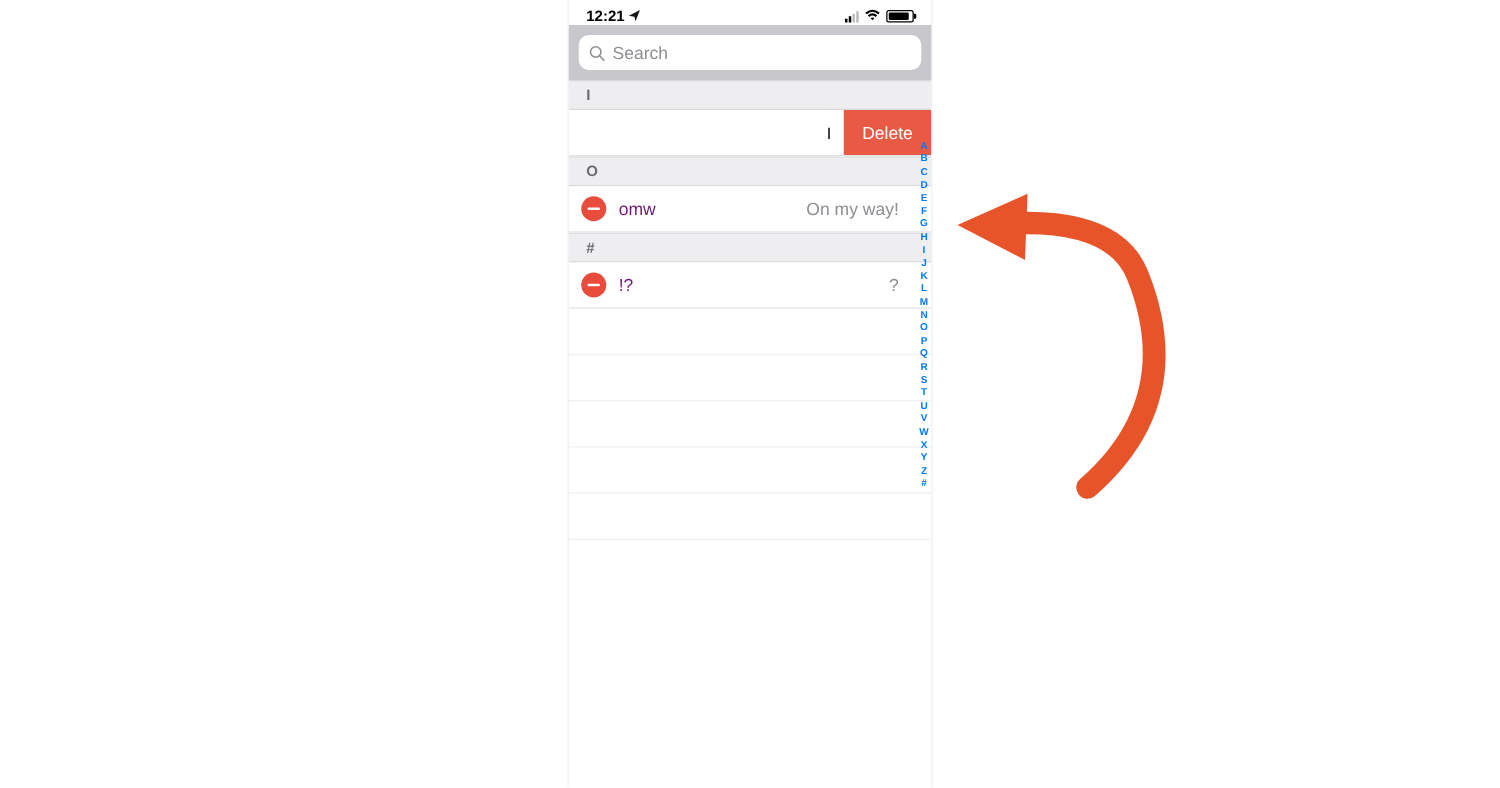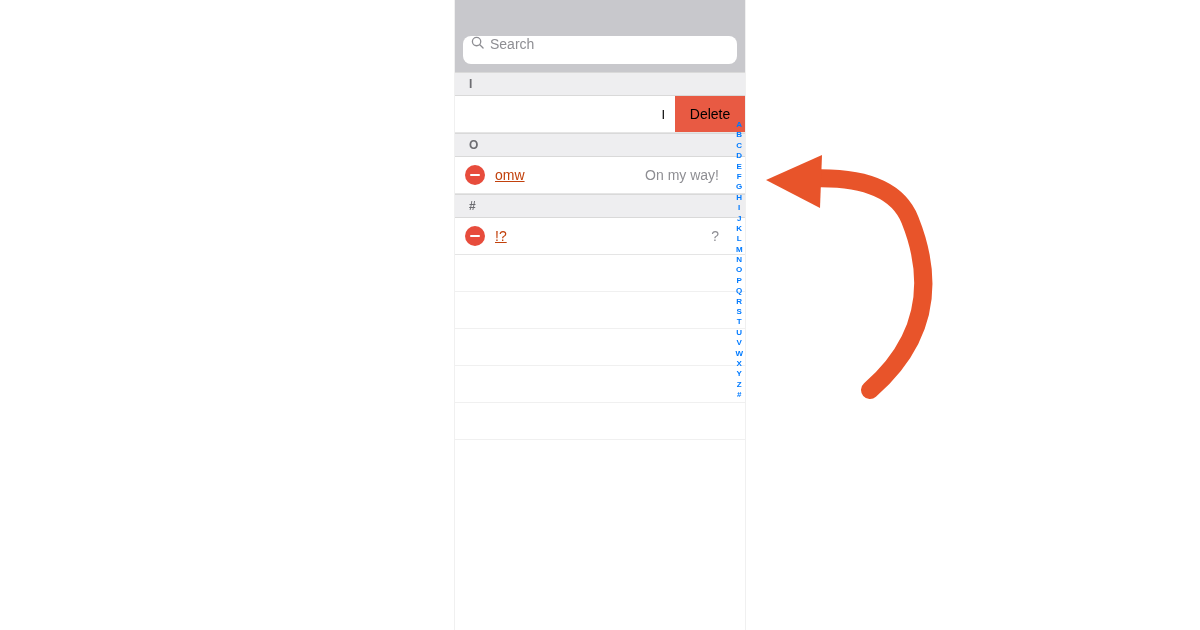--- a/index.html
+++ b/index.html
@@ -63,25 +63,25 @@
   
   .search-wrap {
     background:#c8c8cc;
     padding:8px 8px;
   }
   .search {
     background:#fff;
     border-radius:8px;
     height:28px;
     display:flex;
+    align-items:center;
     padding:0 8px;
     gap:6px;
     color:#8e8e93;
     font-size:14px;
-    margin-top:28px;
   }
   .search .mag { width:13px; height:13px; }
   
   .list { flex:1; position:relative; overflow:hidden; }
   .section-header {
     background:#eeeef0;
     color:#6d6d72;
     font-size:12px;
     font-weight:600;
     padding:4px 14px;
@@ -105,38 +105,38 @@
     position:absolute;
     right:80px;
     color:#000;
     font-size:13px;
   }
   .delete-btn {
     position:absolute;
     right:0; top:0; bottom:0;
     width:70px;
     background:#e85a43;
-    color:#000000;
+    color:#ffffff;
     display:flex;
     align-items:center;
     justify-content:center;
     font-size:14px;
   }
   .edit-row {
     padding-left:10px;
     gap:10px;
   }
   .minus {
     width:20px; height:20px; border-radius:50%;
     background:#e74c3c;
     display:flex; align-items:center; justify-content:center;
     flex-shrink:0;
   }
   .minus::before { content:""; width:10px; height:2px; background:#fff; border-radius:1px;}
-  .shortcut { flex:1; color:#c2410c;text-decoration:underline; }
+  .shortcut { flex:1; color:#701a75; }
   .phrase { color:#8e8e93; font-size:14px; padding-right:12px;}
   .empty-row { height:37px; border-bottom:1px solid #f0f0f0; }
   
   .index {
     position:absolute;
     right:0px;
     top:48px;
     display:flex;
     flex-direction:column;
     gap:0px;
@@ -172,20 +172,46 @@
     width:200px;
     height:260px;
     pointer-events:none;
   }
 </style>
 </head>
 <body>
 
 <div class="phone">
 
+  <div class="status-bar">
+    <div class="status-left">
+      <span>12:21</span>
+      <span class="loc-icon">
+        <svg width="9" height="9" viewBox="0 0 10 10">
+            <path d="M0 5 L10 0 L6 10 L5 6 Z" fill="#000"></path>
+          </svg>
+      </span>
+    </div>
+    <div class="status-right">
+      <span class="sig">
+        <span class="b1"></span>
+          <span class="b2"></span>
+          <span class="b3"></span>
+          <span class="b4"></span>
+      </span>
+      <span>
+        <svg class="wifi" viewBox="0 0 16 12">
+            <path d="M8 11 L6.2 9 Q8 7.6 9.8 9 Z M3.5 6.3 Q8 2.5 12.5 6.3 L11 7.8 Q8 5.2 5 7.8 Z M1 3.8 Q8 -2 15 3.8 L13.5 5.3 Q8 0.5 2.5 5.3 Z" fill="#000"></path>
+          </svg>
+      </span>
+      <span class="battery">
+          <span class="fill"></span>
+        </span>
+    </div>
+  </div>
 
 
   <div class="search-wrap">
     <div class="search">
       <svg class="mag" viewBox="0 0 14 14">
           <circle cx="6" cy="6" r="4.5" stroke="#8e8e93" stroke-width="1.4" fill="none"></circle>
           <line x1="9.5" y1="9.5" x2="13" y2="13" stroke="#8e8e93" stroke-width="1.4" stroke-linecap="round"></line>
         </svg>
       <span>Search</span>
     </div>

